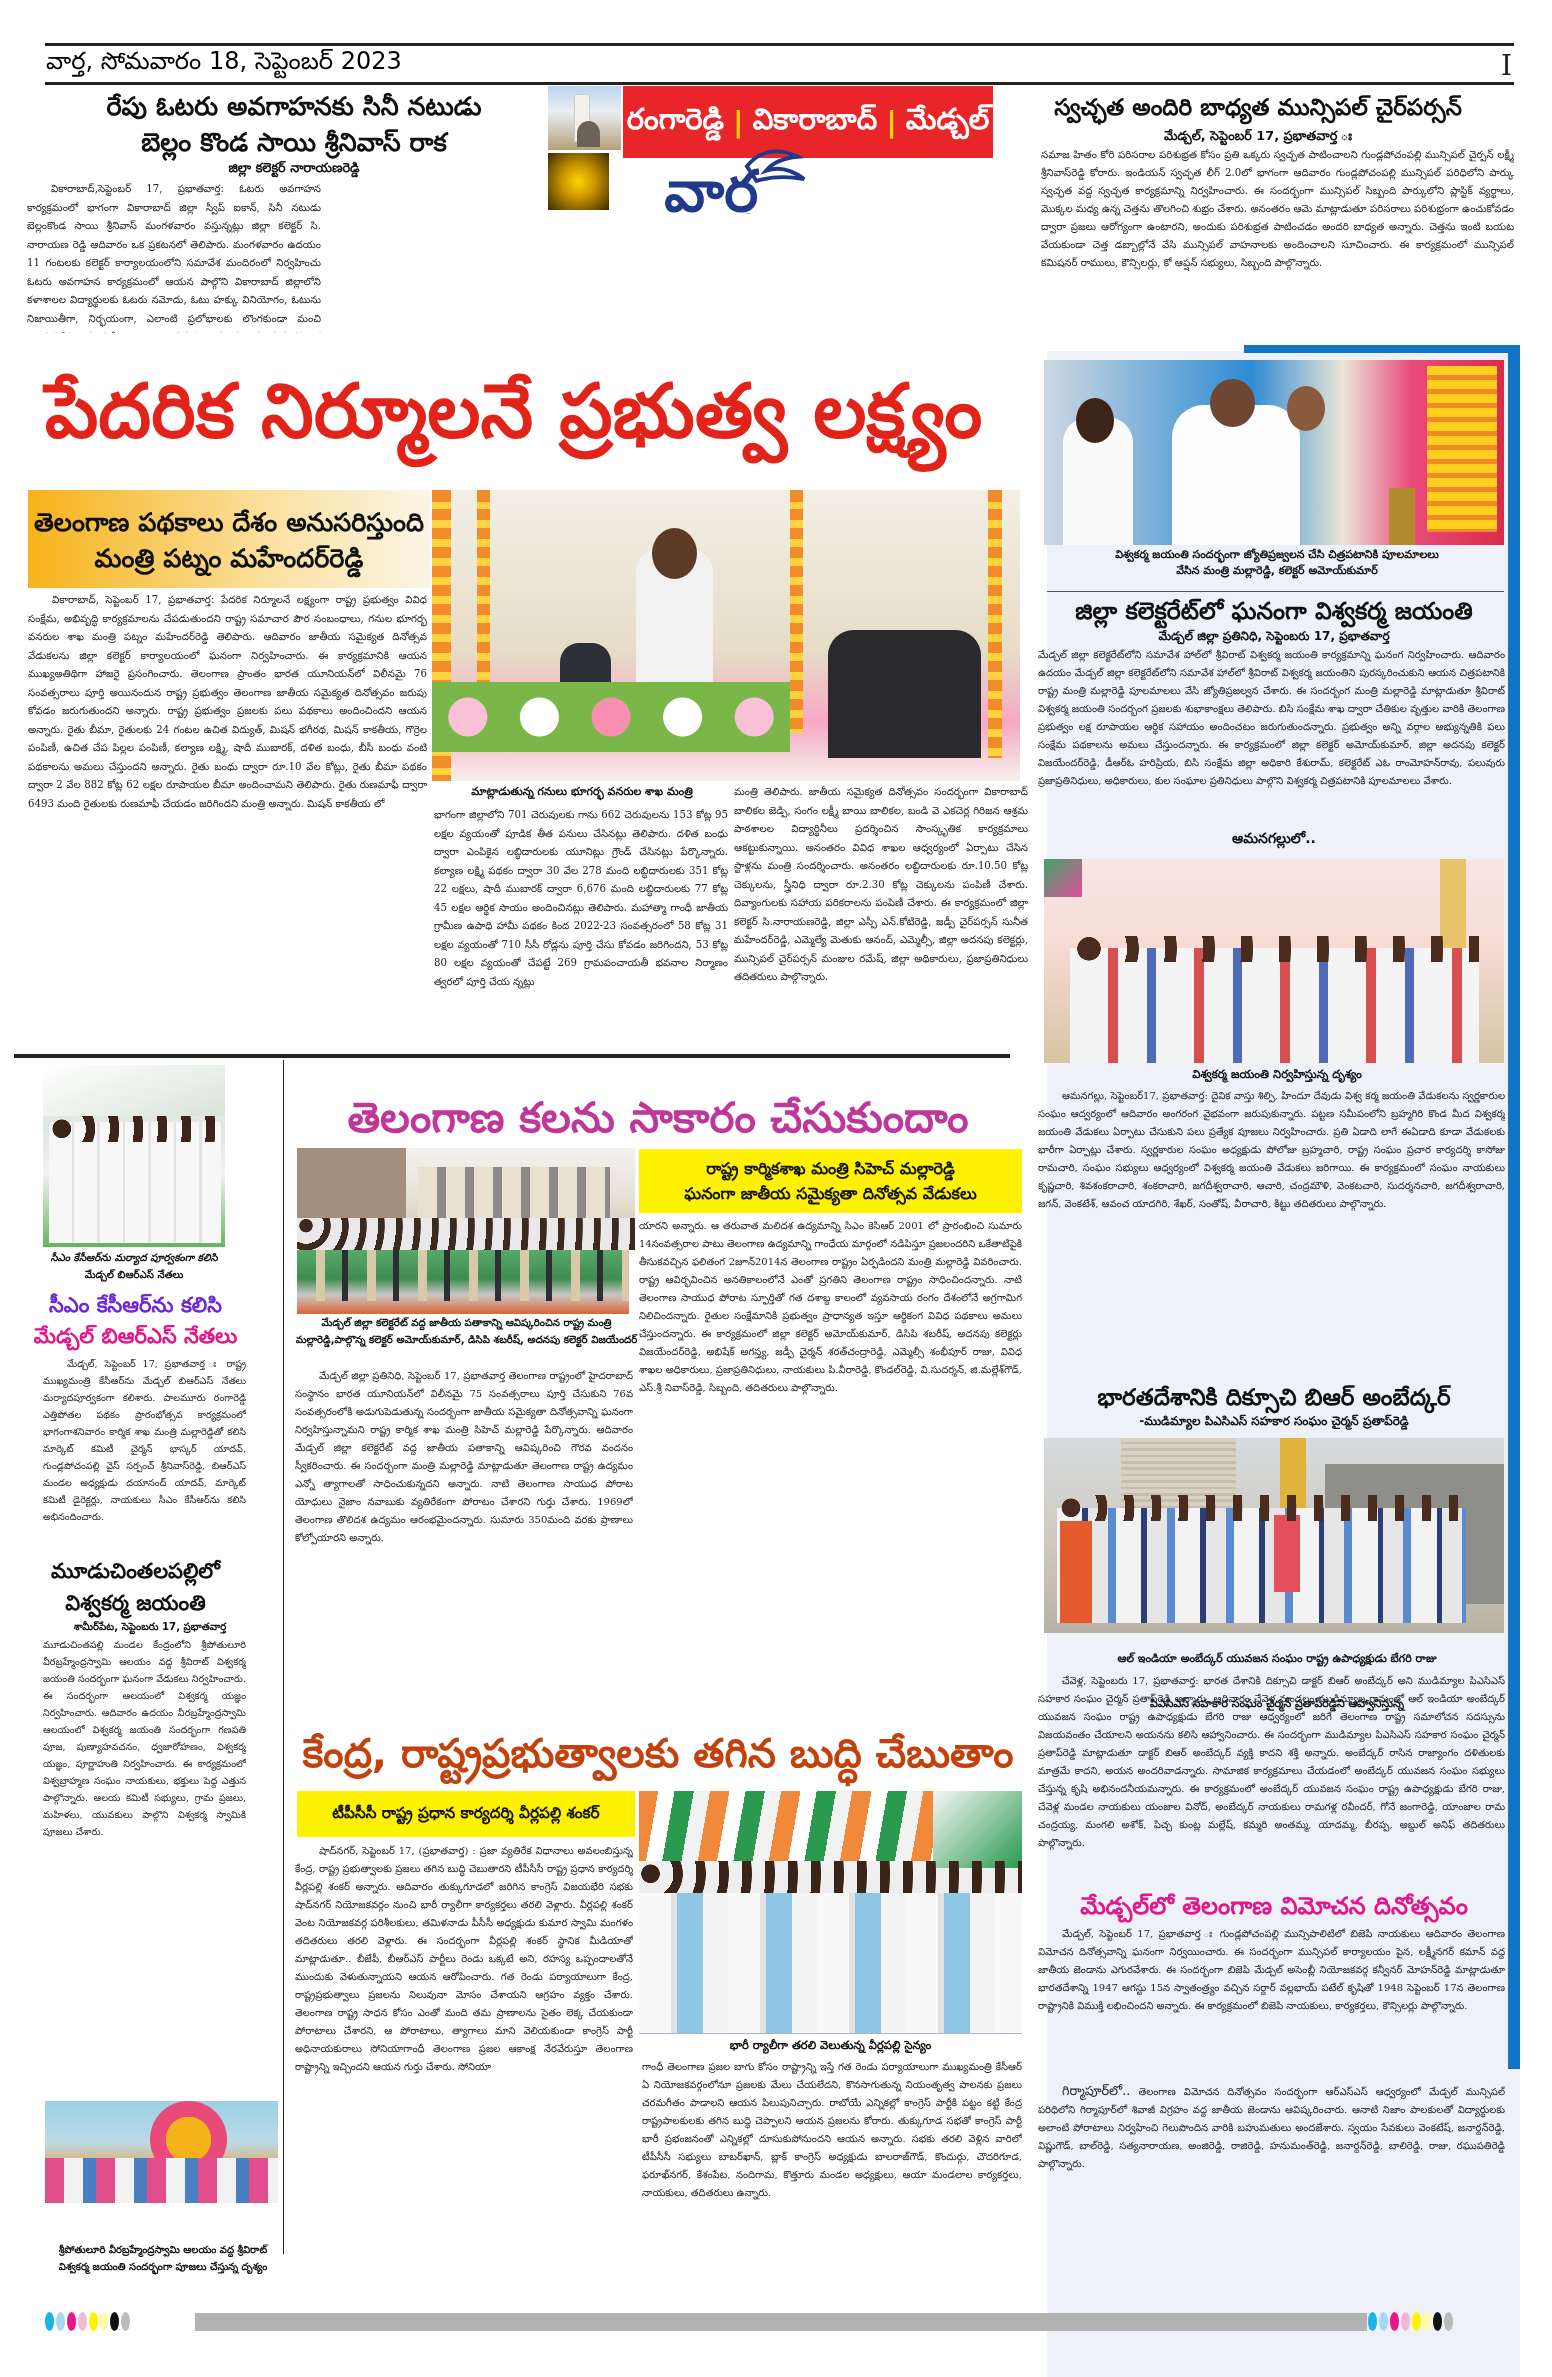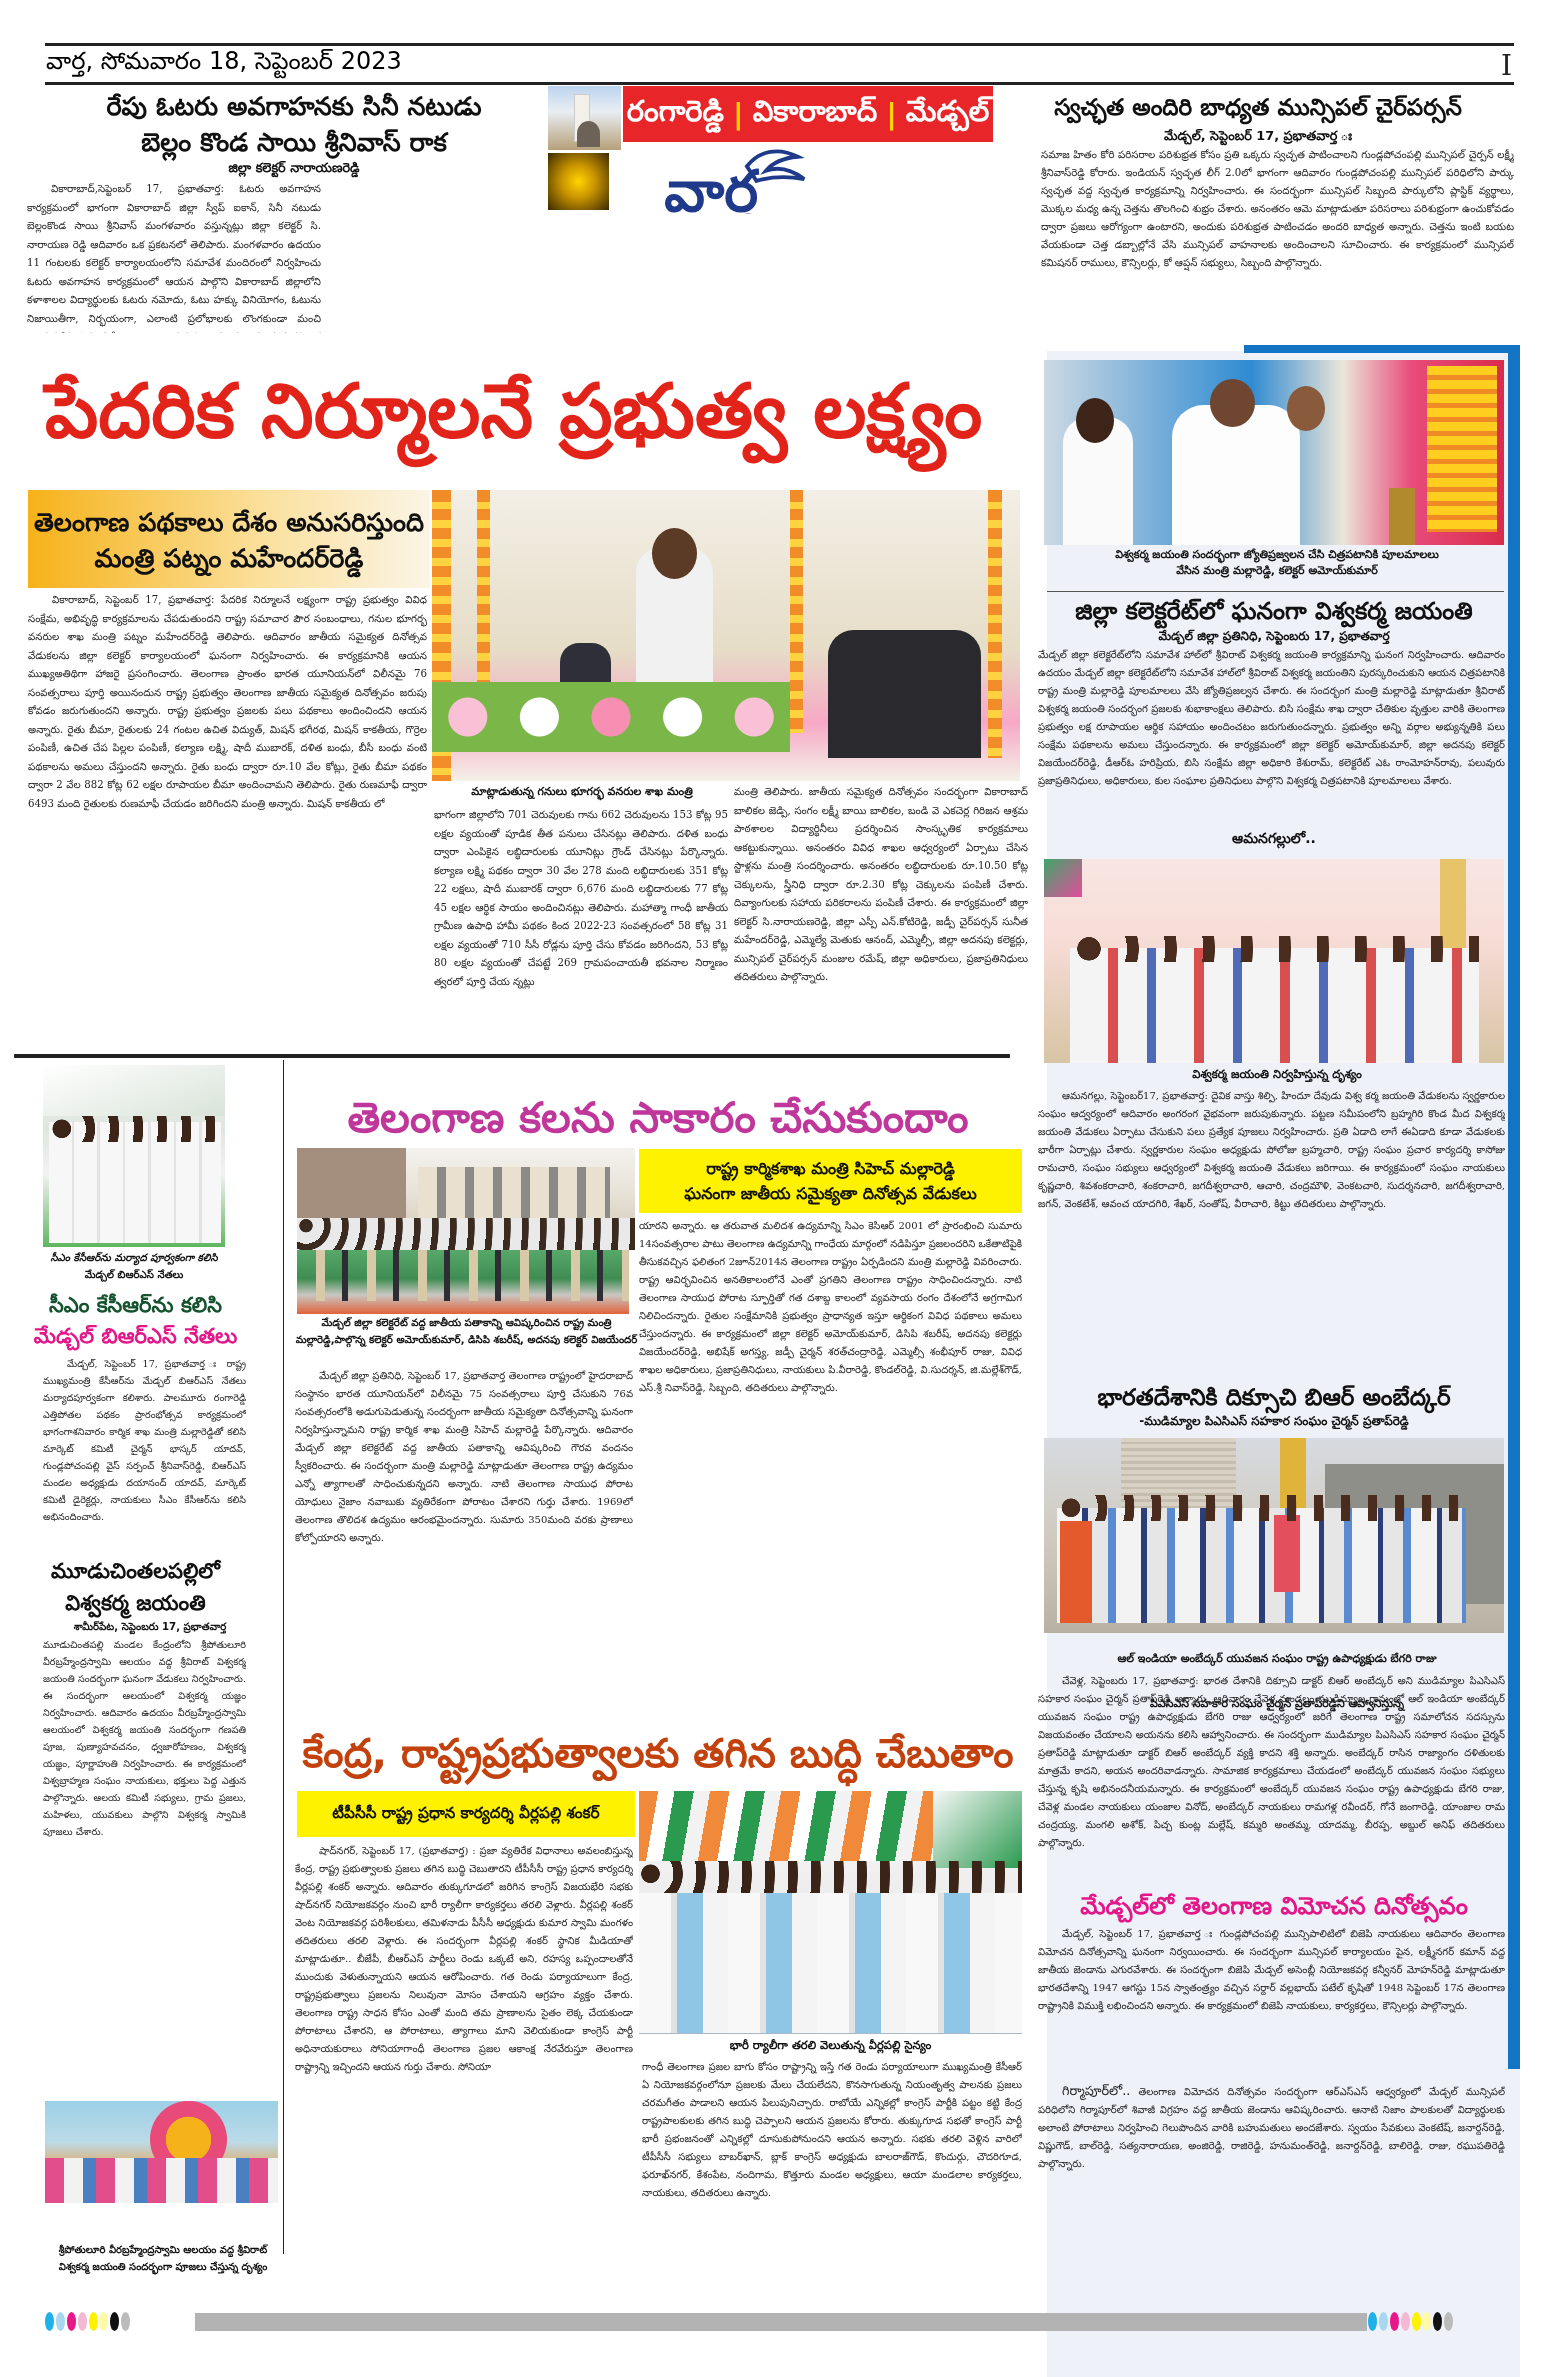--- a/index.html
+++ b/index.html
@@ -29,21 +29,21 @@
 <div class="abs head-black" style="left:45px; top:160px; width:498px; font-size:12.8px;">జిల్లా కలెక్టర్ నారాయణరెడ్డి</div>
 <div class="abs body-text" style="left:27px; top:180px; width:295px; height:153px; font-size:10.2px; line-height:18.5px; width:294px;">
   <span class="dateline">వికారాబాద్,సెప్టెంబర్ 17, ప్రభాతవార్త:</span>
   <span>ఓటరు అవగాహన కార్యక్రమంలో భాగంగా వికారాబాద్ జిల్లా స్వీప్ ఐకాన్, సినీ నటుడు బెల్లంకొండ సాయి శ్రీనివాస్ మంగళవారం వస్తున్నట్లు జిల్లా కలెక్టర్ సి. నారాయణ రెడ్డి ఆదివారం ఒక ప్రకటనలో తెలిపారు. మంగళవారం ఉదయం 11 గంటలకు కలెక్టర్ కార్యాలయంలోని సమావేశ మందిరంలో నిర్వహించు ఓటరు అవగాహన కార్యక్రమంలో ఆయన పాల్గొని వికారాబాద్ జిల్లాలోని కళాశాలల విద్యార్థులకు ఓటరు నమోదు, ఓటు హక్కు వినియోగం, ఓటును నిజాయితీగా, నిర్భయంగా, ఎలాంటి ప్రలోభాలకు లొంగకుండా మంచి నాయకుడిని ఎన్నుకునే అంశాలపై ఆయన విద్యార్థులకు అవగాహన కల్పించ న్నారని పేర్కొన్నారు. ఈ కార్యక్రమంలో జిల్లా అధికారులు, పెద్ద ఎత్తున యువతి యువకులు పాల్గొనాలని కలెక్టర్ కోరారు.</span>
 </div>
 
 <div class="photo" style="left:548px; top:86px; width:73px; height:64px; background:linear-gradient(180deg,#bcd4ef 0%,#e9eef3 40%,#b6a07a 100%);">
   <div style="position:absolute; left:25.5px; top:7.7px; width:16.6px; height:48px; background:#f3f0ea; border:0.6px solid #ccc;"></div>
   <div style="position:absolute; left:29px; top:35px; width:23px; height:25.5px; background:#6d6258; border-radius:50% 50% 0 0;"></div>
 </div>
-<div class="abs" style="left:623px; top:86px; width:370px; height:56px; background:#e8262a; display:flex; align-items:center; justify-content:center; gap:9px; font-family:'DejaVu Sans',sans-serif; font-weight:bold; font-size:29px; color:#ffffff;">
+<div class="abs" style="left:623px; top:86px; width:370px; height:72px; background:#e8262a; display:flex; align-items:center; justify-content:center; gap:9px; font-family:'DejaVu Sans',sans-serif; font-weight:bold; font-size:29px; color:#ffffff;">
   <span>రంగారెడ్డి</span>
   <span style="color:#ffd400;">|</span>
   <span>వికారాబాద్</span>
   <span style="color:#ffd400;">|</span>
   <span>మేడ్చల్</span>
 </div>
 <div class="photo" style="left:548px; top:153px; width:61px; height:57px; background:radial-gradient(circle at 50% 50%, #ffd400 0%, #c99400 40%, #3a2a00 100%);"></div>
 <div class="abs" style="left:651px; top:144px; width:230px; height:70px;">
   <svg width="230" height="70" viewBox="0 0 360 110">
     <path d="M150 35 C170 10, 200 5, 230 20 C205 22, 190 30, 180 42 C200 35, 220 40, 240 55 C210 50, 185 52, 165 58 Z" fill="none" stroke="#1f3a8a" stroke-width="6"></path>
@@ -146,21 +146,21 @@
   <span>తెలంగాణ విమోచన దినోత్సవం సందర్భంగా ఆర్‌ఎస్‌ఎస్ ఆధ్వర్యంలో మేడ్చల్ మున్సిపల్ పరిధిలోని గిర్మాపూర్‌లో శివాజీ విగ్రహం వద్ద జాతీయ జెండాను ఆవిష్కరించారు. ఆనాటి నిజాం పాలకులతో విద్యార్థులకు అలాంటి పోరాటాలు నిర్వహించి గెలుపొందిన వారికి బహుమతులు అందజేశారు. స్వయం సేవకులు వెంకటేష్, జనార్దన్‌రెడ్డి, విష్ణుగౌడ్, బాల్‌రెడ్డి, సత్యనారాయణ, అంజిరెడ్డి, రాజిరెడ్డి, హనుమంత్‌రెడ్డి, జనార్దన్‌రెడ్డి, బాలిరెడ్డి, రాజు, రఘుపతిరెడ్డి పాల్గొన్నారు.</span>
 </div>
 
 <div class="photo" style="left:43px; top:1065px; width:182px; height:182px; background:linear-gradient(180deg,#eef2ee 0%,#dfe6df 35%,#f2f2f2 60%,#5fb65f 100%);">
   <div style="position:absolute; left:0; top:0; width:182px; height:51px; background:linear-gradient(160deg,#ffffff 0%,#d9e3d9 100%);"></div>
   <div style="position:absolute; left:6.4px; top:57px; width:172px; height:121px; background:repeating-linear-gradient(90deg,#f7f7f7 0 23px,#e3e3e3 23px 25.5px);"></div>
   <div style="position:absolute; left:6.4px; top:51px; width:172px; height:25.5px; background:repeating-radial-gradient(circle at 12.8px 12.8px,#3c2418 0 9px,transparent 9.6px 24px);"></div>
 </div>
 <div class="abs caption" style="left:25.5px; top:1250px; width:217px; font-size:10.2px; line-height:16.6px;font-style:italic;">సీఎం కేసీఆర్‌ను మర్యాద పూర్వకంగా కలిసి</div>
 <div class="abs caption" style="left:25.5px; top:1267px; width:217px; font-size:10.2px; line-height:16.6px;">మేడ్చల్ బిఆర్ఎస్ నేతలు</div>
-<div class="abs" style="left:25.5px; top:1290px; width:220px; font-family:'DejaVu Sans',sans-serif; font-weight:bold; font-size:21px; line-height:31px; color:#14532d; text-align:center;">సీఎం కేసీఆర్‌ను కలిసి</div>
+<div class="abs" style="left:25.5px; top:1290px; width:220px; font-family:'DejaVu Sans',sans-serif; font-weight:bold; font-size:21px; line-height:31px; color:#6d28d9; text-align:center;">సీఎం కేసీఆర్‌ను కలిసి</div>
 <div class="abs" style="left:25.5px; top:1321px; width:220px; font-family:'DejaVu Sans',sans-serif; font-weight:bold; font-size:21px; line-height:31px; color:#e3178a; text-align:center;">మేడ్చల్ బిఆర్ఎస్ నేతలు</div>
 <div class="abs body-text" style="left:43px; top:1355px; width:203px; height:192px; font-size:9.6px; line-height:17px;">
   <span class="dateline">మేడ్చల్, సెప్టెంబర్ 17, ప్రభాతవార్త ః</span>
   <span>రాష్ట్ర ముఖ్యమంత్రి కేసీఆర్‌ను మేడ్చల్ బిఆర్ఎస్ నేతలు మర్యాదపూర్వకంగా కలిశారు. పాలమూరు రంగారెడ్డి ఎత్తిపోతల పథకం ప్రారంభోత్సవ కార్యక్రమంలో భాగంగాశనివారం కార్మిక శాఖ మంత్రి మల్లారెడ్డితో కలిసి మార్కెట్ కమిటీ చైర్మన్ భాస్కర్ యాదవ్, గుండ్లపోచంపల్లి వైస్ సర్పంచ్ శ్రీనివాస్‌రెడ్డి, బిఆర్ఎస్ మండల అధ్యక్షుడు దయానంద్ యాదవ్, మార్కెట్ కమిటీ డైరెక్టర్లు, నాయకులు సీఎం కేసీఆర్‌ను కలిసి అభినందించారు.</span>
 </div>
 <div class="abs head-black" style="left:25.5px; top:1555px; width:220px; font-size:21px; line-height:32px;">మూడుచింతలపల్లిలో</div>
 <div class="abs head-black" style="left:25.5px; top:1587px; width:220px; font-size:21px; line-height:32px;">విశ్వకర్మ జయంతి</div>
 <div class="abs sub-dateline" style="left:35px; top:1621px; width:230px; font-size:10.2px;">శామీర్‌పేట, సెప్టెంబరు 17, ప్రభాతవార్త</div>
 <div class="abs body-text" style="left:43px; top:1636px; width:203px; height:460px; font-size:9.6px; line-height:17px;">మూడుచింతపల్లి మండల కేంద్రంలోని శ్రీపోతులూరి వీరబ్రహ్మేంద్రస్వామి ఆలయం వద్ద శ్రీవిరాట్ విశ్వకర్మ జయంతి సందర్భంగా ఘనంగా వేడుకలు నిర్వహించారు. ఈ సందర్భంగా ఆలయంలో విశ్వకర్మ యజ్ఞం నిర్వహించారు. ఆదివారం ఉదయం వీరబ్రహ్మేంద్రస్వామి ఆలయంలో విశ్వకర్మ జయంతి సందర్భంగా గణపతి పూజ, పుణ్యాహవచనం, ధ్వజారోహణం, విశ్వకర్మ యజ్ఞం, పూర్ణాహుతి నిర్వహించారు. ఈ కార్యక్రమంలో విశ్వబ్రాహ్మణ సంఘం నాయకులు, భక్తులు పెద్ద ఎత్తున పాల్గొన్నారు. ఆలయ కమిటీ సభ్యులు, గ్రామ ప్రజలు, మహిళలు, యువకులు పాల్గొని విశ్వకర్మ స్వామికి పూజలు చేశారు.</div>
 <div class="photo" style="left:45px; top:2101px; width:233px; height:102px; background:linear-gradient(180deg,#9bd0e6 0%,#bcdbe8 40%,#e8a04c 70%,#c58d3c 100%);">

